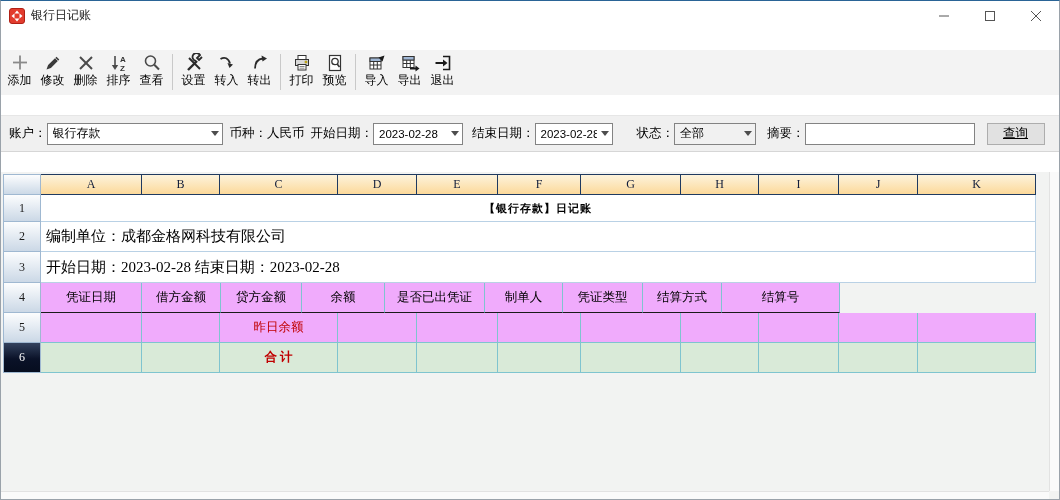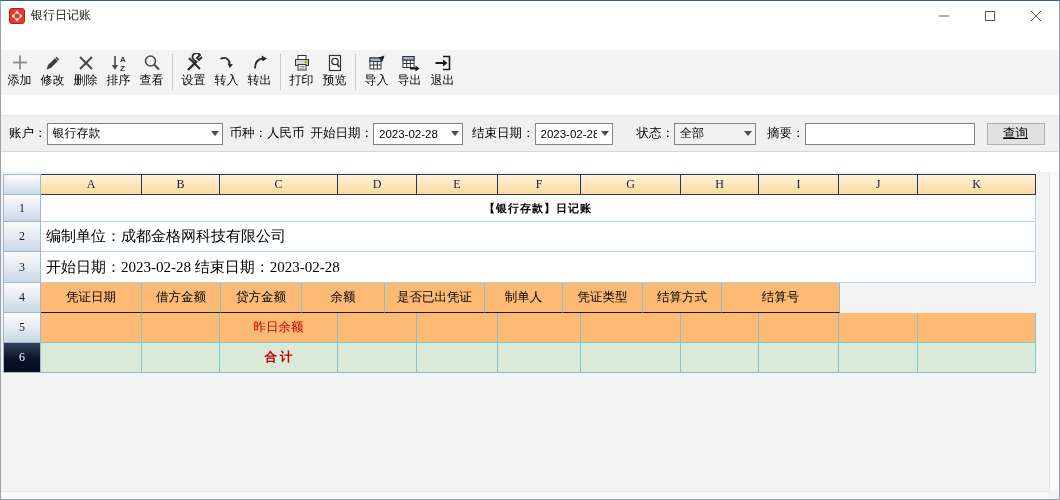--- a/index.html
+++ b/index.html
@@ -48,21 +48,21 @@
   .rowhdrs { width:38px; display:flex; flex-direction:column; }
   .rowhdr { width:38px; background:linear-gradient(#fcfdfe,#cbd8e6); border-left:1px solid #9fb8d1;
     border-right:1px solid #9fb8d1; border-bottom:1px solid #9fb8d1; display:flex; align-items:center; justify-content:center;
     font-family:"Liberation Serif", serif; font-size:12px; color:#1a1a1a; }
   .rowhdr.sel { background:linear-gradient(#33425e,#0a1228 55%,#060d1f); color:#fff; }
   .content { display:flex; flex-direction:column; font-family:"Liberation Serif", serif; }
   .mrow { background:#fff; border-bottom:1px solid #b9d1e5; border-right:1px solid #b9d1e5; display:flex; align-items:center; }
   .r-title { height:27px; justify-content:center; font-size:11px; font-weight:bold; color:#000; letter-spacing:1px; }
   .r-text { font-size:15px; color:#000; padding-left:5px; }
   .trow { display:flex; }
-  .tcell { background:#fdba74; border-right:1px solid #7fc4cf; border-bottom:1px solid #7fc4cf;
+  .tcell { background:#f0abfc; border-right:1px solid #7fc4cf; border-bottom:1px solid #7fc4cf;
     display:flex; align-items:center; justify-content:center; font-size:12.5px; color:#000; }
   .trow.hdr .tcell { border-bottom:1px solid #1a1a1a; }
   .trow.total .tcell { background:#d9ead8;font-weight:bold; }
   .redtxt { color:#c00000; }
   
   .wA{width:101px}.wB{width:78px}.wC{width:118px}.wD{width:79px}.wE{width:81px}.wF{width:83px}
   .wG{width:100px}.wH{width:78px}.wI{width:80px}.wJ{width:79px}.wK{width:118px}
   .h1{height:27px}.h2{height:30px}.h3{height:31px}.h4{height:30px}.h5{height:30px}.h6{height:30px}
   .mergedW{width:995px}
   

